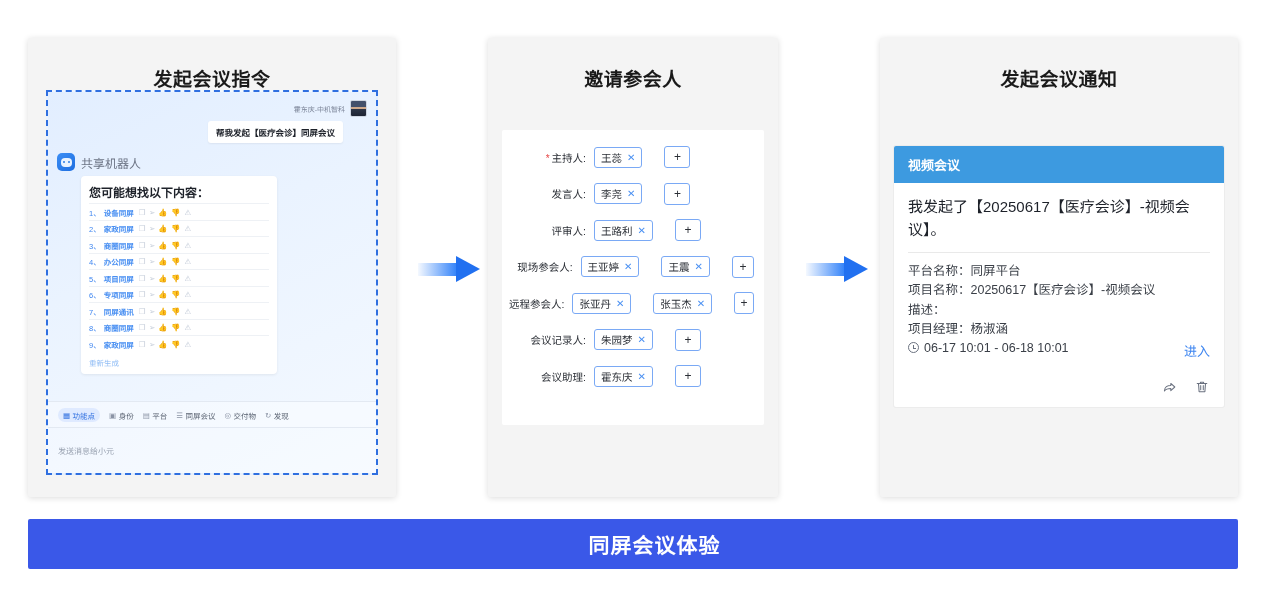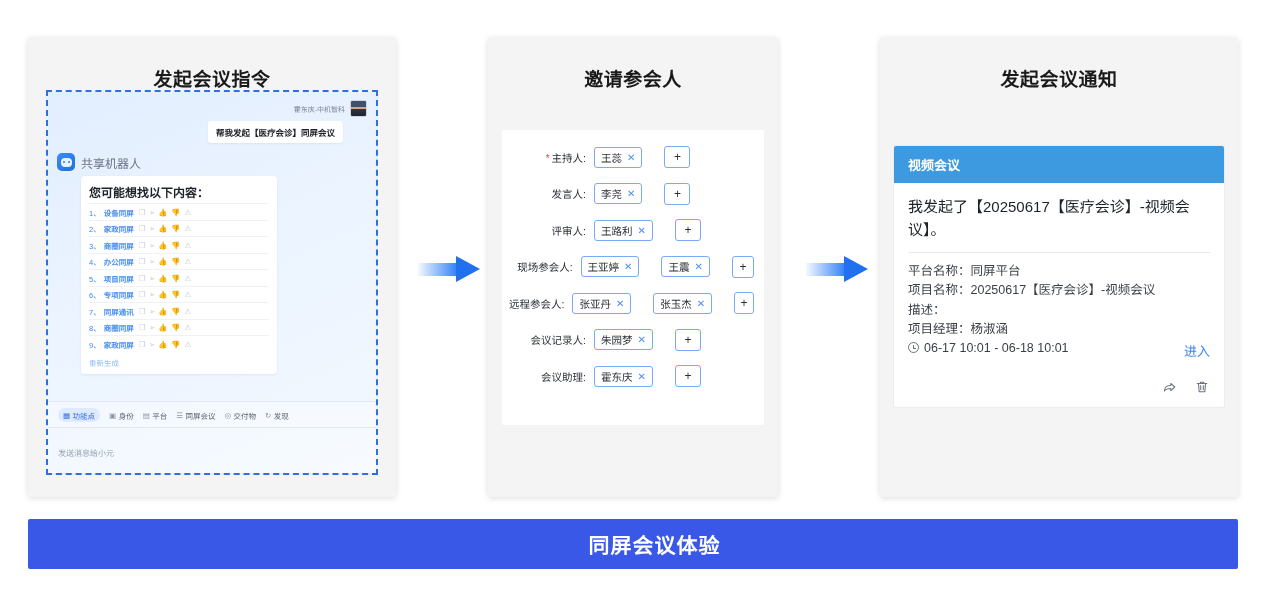--- a/index.html
+++ b/index.html
@@ -111,21 +111,21 @@
     padding: 6px 10px 5px 10px; background: rgba(255,255,255,.35);
   }
   .tool { display: flex; align-items: center; gap: 2.5px; font-size: 7.5px; color: #4b5costume; }
   .tool { color: #5a6372; }
   .tool.active { color: #2f6fe0; background: #dfeaff; border-radius: 7px; padding: 1.5px 5px; }
   .tool .ti { font-size: 7.5px; color: #8b94a5; }
   .tool.active .ti { color: #2f6fe0; }
   .chat-input {
     position: absolute; left: 0; bottom: 0; width: 100%; height: 46px;
     border-top: 1px solid #e3e9f2; background: rgba(255,255,255,.25);
-    display: flex; align-items: flex-end; padding: 15px 10px;
+    display: flex; align-items: center; padding: 7px 10px;
   }
   .chat-input .ph { font-size: 8px; color: #98a1b0; }
 
   
   .form-card {
     position: absolute; left: 14px; top: 92px; width: 262px; height: 295px;
     background: #ffffff; border-radius: 2px;
     padding: 16px 10px 0 0;
   }
   .frow { display: flex; align-items: center; margin-bottom: 14.5px; }

